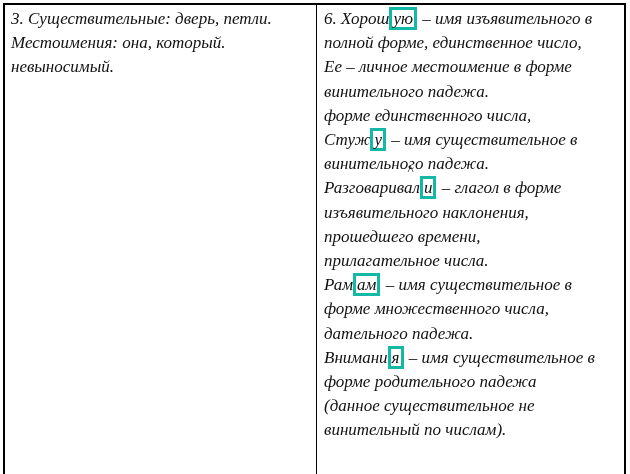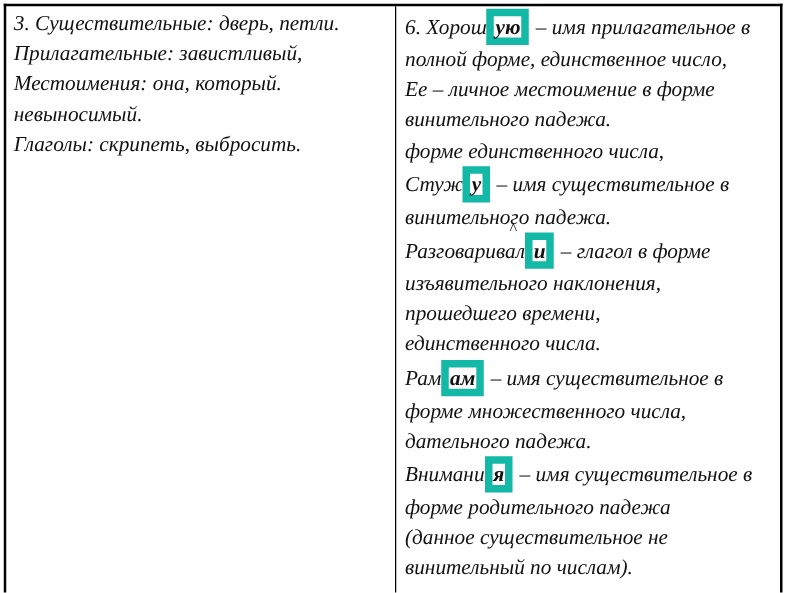--- a/index.html
+++ b/index.html
@@ -27,63 +27,60 @@
     width: 312px;
     border-right: 1px solid #000;
   }
   .cell-right {
     flex: 1;
     padding-left: 7px;
   }
   .line { display: block; white-space: nowrap; }
   .boxed {
     display: inline-block;
-    border: 6px solid #14b8a6;
+    border: 3px solid #14b8a6;
     line-height: 17px;
     padding: 0 1px;
     margin: 0 1px 0 0;
-    font-weight: bold;
   }
   .caret-wrap { position: relative; display: inline-block; }
   .caret {
     position: absolute;
     left: -5px; top: -13px;
     font-style: normal;
     font-size: 13px;
     line-height: 13px;
   }
 </style>
 </head>
 <body>
 
 <div class="table">
   <div class="cell cell-left">
     <span class="line">3. Существительные: дверь, петли.</span>
-    <span class="line">Прилагательные: завистливый,</span>
     <span class="line">Местоимения: она, который.</span>
     <span class="line">невыносимый.</span>
-    <span class="line">Глаголы: скрипеть, выбросить.</span>
   </div>
 
   <div class="cell cell-right">
 
-    <span class="line"><span>6. Хорош</span><span class="boxed">ую</span><span> – имя прилагательное в</span></span>
+    <span class="line"><span>6. Хорош</span><span class="boxed">ую</span><span> – имя изъявительного в</span></span>
     <span class="line">полной форме, единственное число,</span>
 
     <span class="line">Ее – личное местоимение в форме</span>
     <span class="line">винительного падежа.</span>
 
     <span class="line">форме единственного числа,</span>
     <span class="line"><span>Стуж</span><span class="boxed">у</span><span> – имя существительное в</span></span>
     <span class="line">винительного падежа.</span>
 
     <span class="line"><span>Разговарива</span><span class="caret-wrap"><span class="caret">^</span><span>л</span></span><span class="boxed">и</span><span> – глагол в форме</span></span>
     <span class="line">изъявительного наклонения,</span>
     <span class="line">прошедшего времени,</span>
-    <span class="line">единственного числа.</span>
+    <span class="line">прилагательное числа.</span>
 
     <span class="line"><span>Рам</span><span class="boxed">ам</span><span> – имя существительное в</span></span>
     <span class="line">форме множественного числа,</span>
     <span class="line">дательного падежа.</span>
 
     <span class="line"><span>Внимани</span><span class="boxed">я</span><span> – имя существительное в</span></span>
     <span class="line">форме родительного падежа</span>
     <span class="line">(данное существительное не</span>
     <span class="line">винительный по числам).</span>
   </div>

